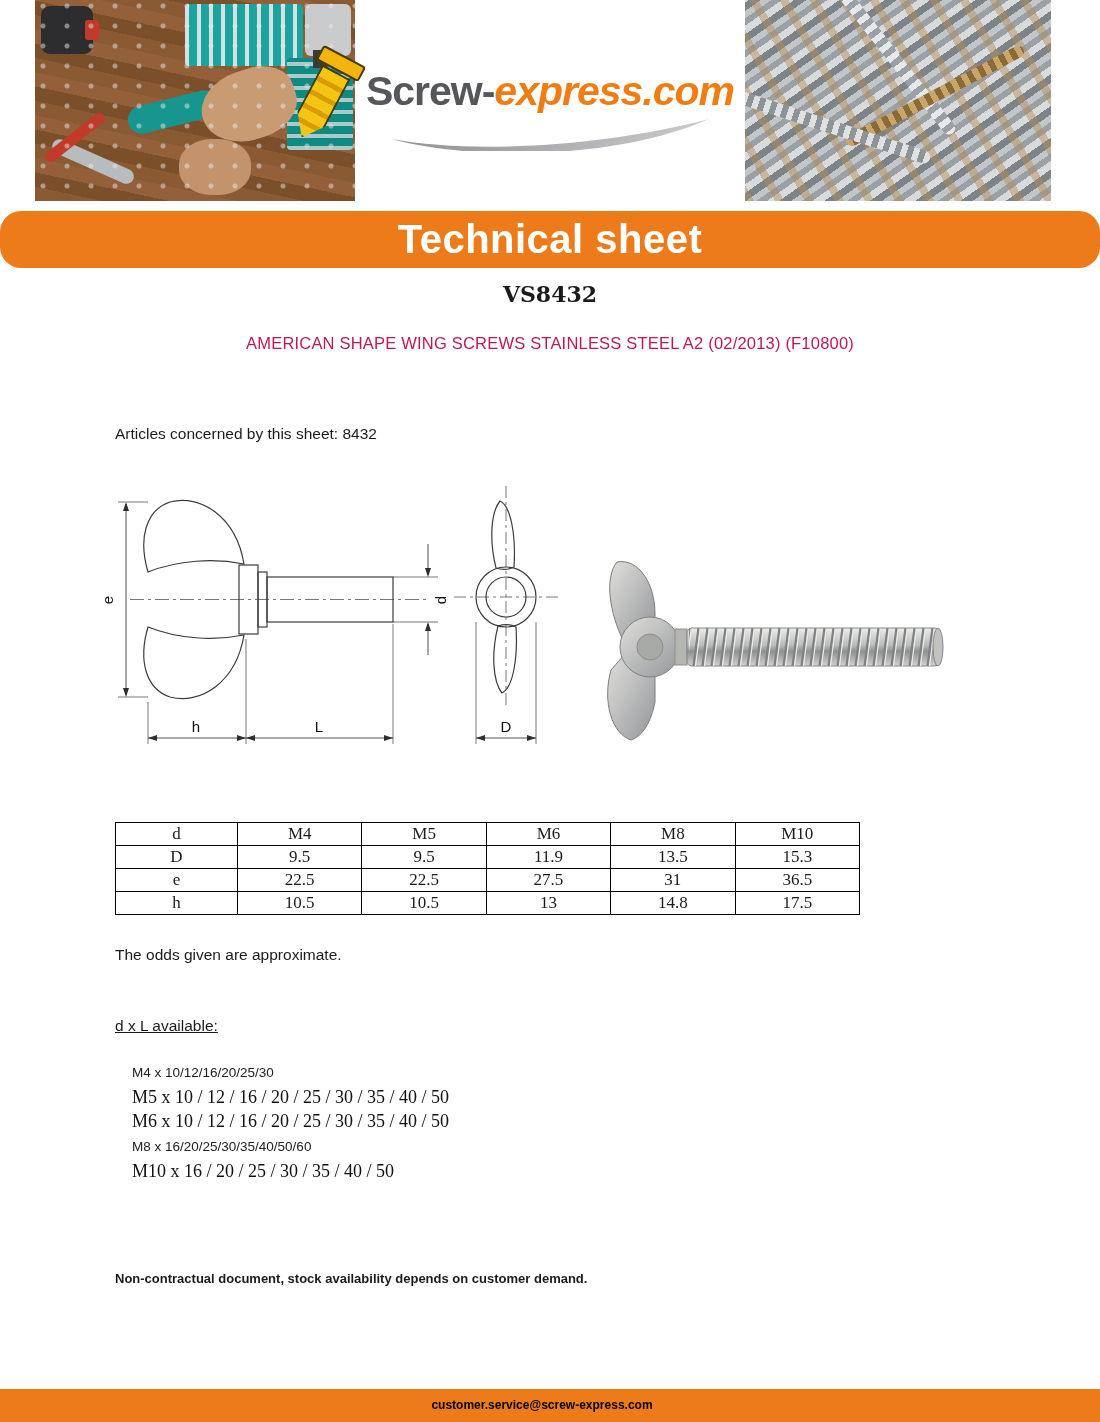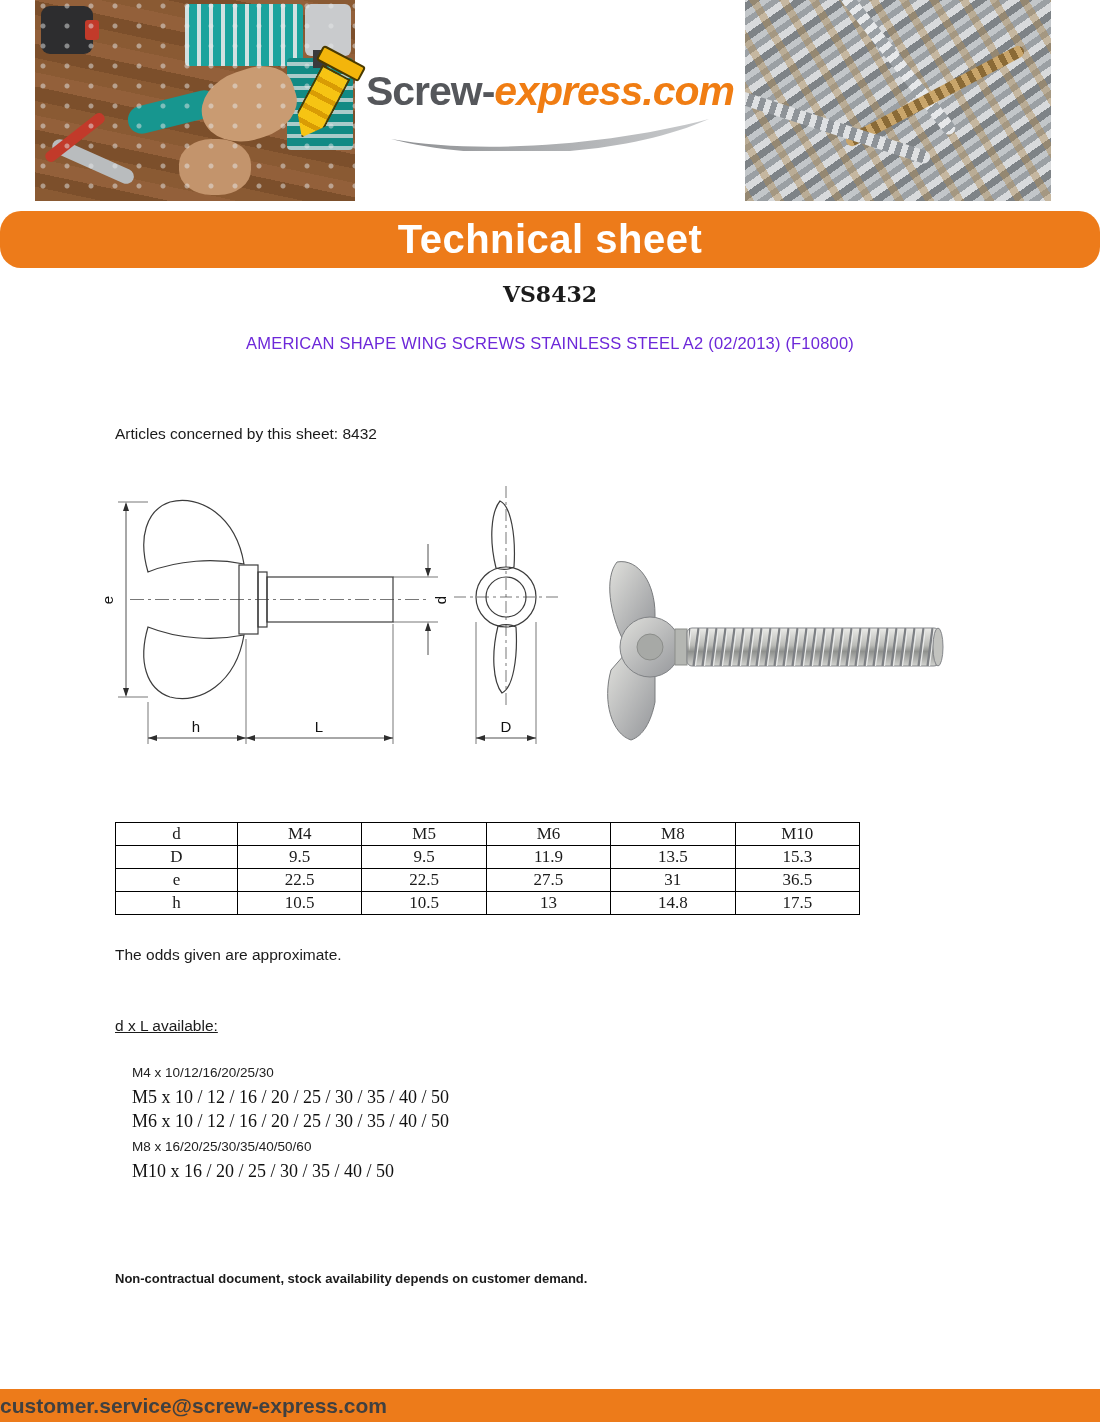--- a/index.html
+++ b/index.html
@@ -51,21 +51,21 @@
       background:repeating-linear-gradient(180deg,#f6c413 0 10px,#d99c04 10px 15px);
       border:2px solid #4a3a00;clip-path:polygon(0 0,100% 0,100% 72%,50% 100%,0 72%);}
 
   
   .banner{position:absolute;left:0;top:211px;width:1100px;height:57px;background:#ed7b1a;border-radius:21px;}
   .banner-title{display:block;text-align:center;color:#fff;font-size:40px;font-weight:700;line-height:57px;letter-spacing:0.5px;}
 
   
   .doc-ref{position:absolute;top:281px;left:0;width:1100px;text-align:center;
       font-family:"DejaVu Serif","Liberation Serif",serif;font-weight:700;font-size:22px;}
-  .doc-title{position:absolute;top:334px;left:0;width:1100px;text-align:center;font-size:16.5px;letter-spacing:0.2px;color:#6d28d9;}
+  .doc-title{position:absolute;top:334px;left:0;width:1100px;text-align:center;font-size:16.5px;letter-spacing:0.2px;color:#be185d;}
   .articles-line{position:absolute;top:425px;left:115px;font-size:15.5px;}
 
   
   .drawing-svg{position:absolute;left:96px;top:472px;}
   .product-photo-svg{position:absolute;left:565px;top:552px;}
   .dim-label{font-family:"Liberation Sans",sans-serif;font-size:15px;fill:#111;}
 
   
   .dim-table{position:absolute;top:822px;left:115px;width:745px;border-collapse:collapse;table-layout:fixed;
       font-family:"Liberation Serif","DejaVu Serif",serif;font-size:17px;}
@@ -75,21 +75,21 @@
   .approx-note{position:absolute;top:946px;left:115px;font-size:15.5px;}
   .dxl-title{position:absolute;top:1017px;left:115px;font-size:15.5px;text-decoration:underline;}
   .sizes{position:absolute;top:1058px;left:117px;margin-left:15px;}
   .size-line{white-space:nowrap;}
   .size-line.sans{font-size:13.5px;margin:7px 0;color:#222;}
   .size-line.serif{font-family:"Liberation Serif","DejaVu Serif",serif;font-size:18px;margin:3px 0;color:#111;}
   .disclaimer{position:absolute;top:1271px;left:115px;font-size:13px;font-weight:bold;}
 
   
   .footer-bar{position:absolute;left:0;top:1389px;width:1100px;height:33px;background:#ed7b1a;}
-  .footer-email{display:block;text-align:left;padding-right:16px;color:#404040;font-weight:700;font-size:21px;line-height:33px;}
+  .footer-email{display:block;text-align:center;padding-right:16px;color:#000000;font-weight:700;font-size:12px;line-height:33px;}
 </style>
 </head>
 <body>
 
 <div class="page">
 
   <div class="photo photo-left">
     <div class="teal-tray1"></div>
     <div class="teal-tray2"></div>
     <div class="teal-tool"></div>

